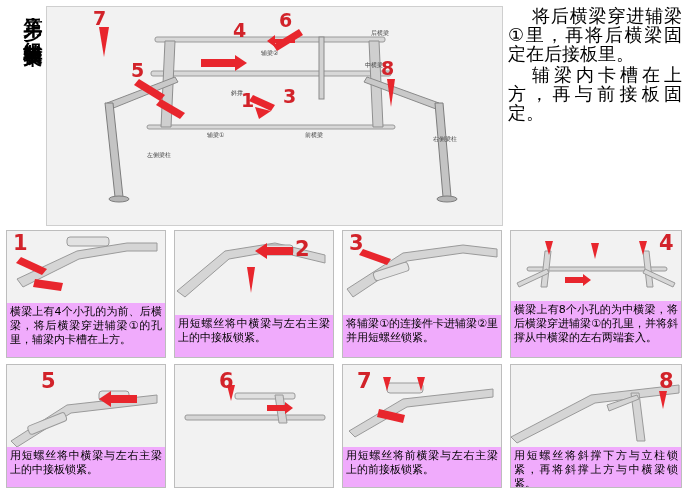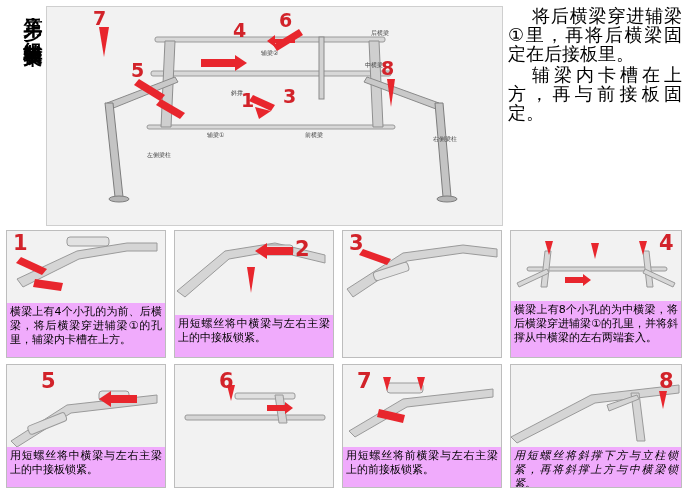--- a/index.html
+++ b/index.html
@@ -181,20 +181,21 @@
           <g stroke="#9a9a9a" stroke-width="1" fill="#d5d5d5">
             <path d="M4 58 L60 22 L120 14 L154 18 L154 26 L120 22 L64 30 L10 66 Z"></path>
             <rect x="30" y="36" width="36" height="9" rx="3" fill="#e4e4e4" transform="rotate(-18 48 40)"></rect>
           </g>
           <g fill="#e8262d">
             <polygon points="20,18 48,28 44,34 16,24"></polygon>
           </g>
         </svg>
       </div>
       <div class="num" style="left:6px;top:2px;">3</div>
+      <div class="cap" style="height:42px;">将辅梁①的连接件卡进辅梁②里并用短螺丝锁紧。</div>
     </div>
 
     <div class="panel" style="left:510px;top:2px;width:172px;height:128px;">
       <div class="art" style="height:70px;">
         <svg width="170" height="70" viewBox="0 0 170 70">
           <rect width="170" height="70" fill="#f2f2f2"></rect>
           <g stroke="#9a9a9a" stroke-width="1" fill="#d8d8d8">
             <rect x="16" y="36" width="140" height="4" rx="2"></rect>
             <polygon points="34,20 40,20 36,56 30,56"></polygon>
             <polygon points="132,20 138,20 142,56 136,56"></polygon>
@@ -276,17 +277,17 @@
             <path d="M0 72 L80 30 L168 20 L168 28 L84 38 L6 78 Z"></path>
             <polygon points="120,28 128,28 134,76 126,76"></polygon>
             <polygon points="96,40 126,30 128,34 98,46"></polygon>
           </g>
           <g fill="#e8262d">
             <polygon points="148,26 156,26 152,44"></polygon>
           </g>
         </svg>
       </div>
       <div class="num" style="left:148px;top:6px;">8</div>
-      <div class="cap" style="height:40px;font-style:italic;">用短螺丝将斜撑下方与立柱锁紧，再将斜撑上方与中横梁锁紧。</div>
+      <div class="cap" style="height:40px;">用短螺丝将斜撑下方与立柱锁紧，再将斜撑上方与中横梁锁紧。</div>
     </div>
 
   </div>
 </div>
 
 </body></html>

